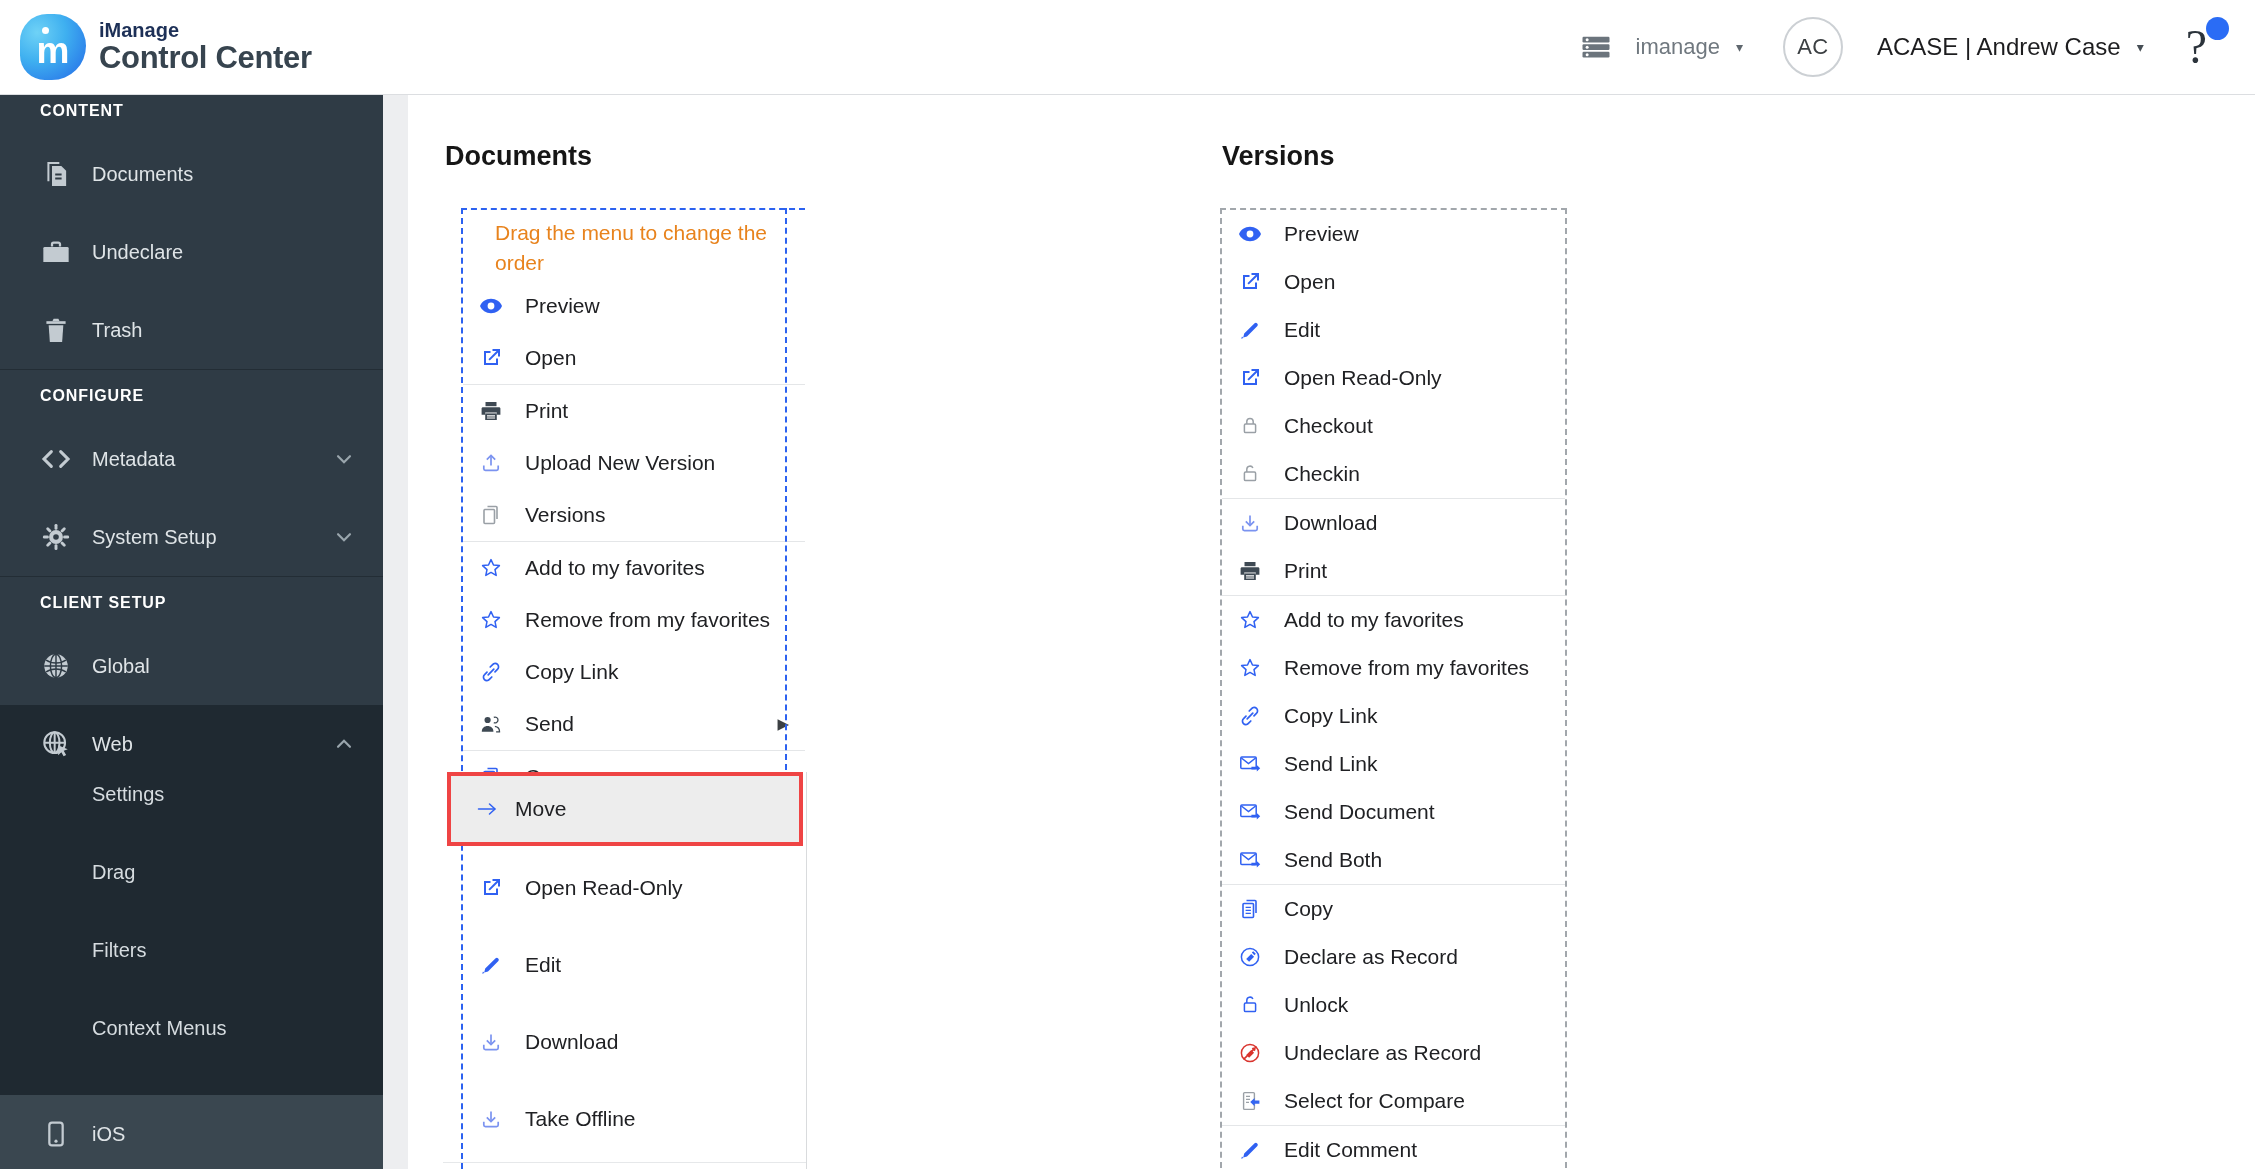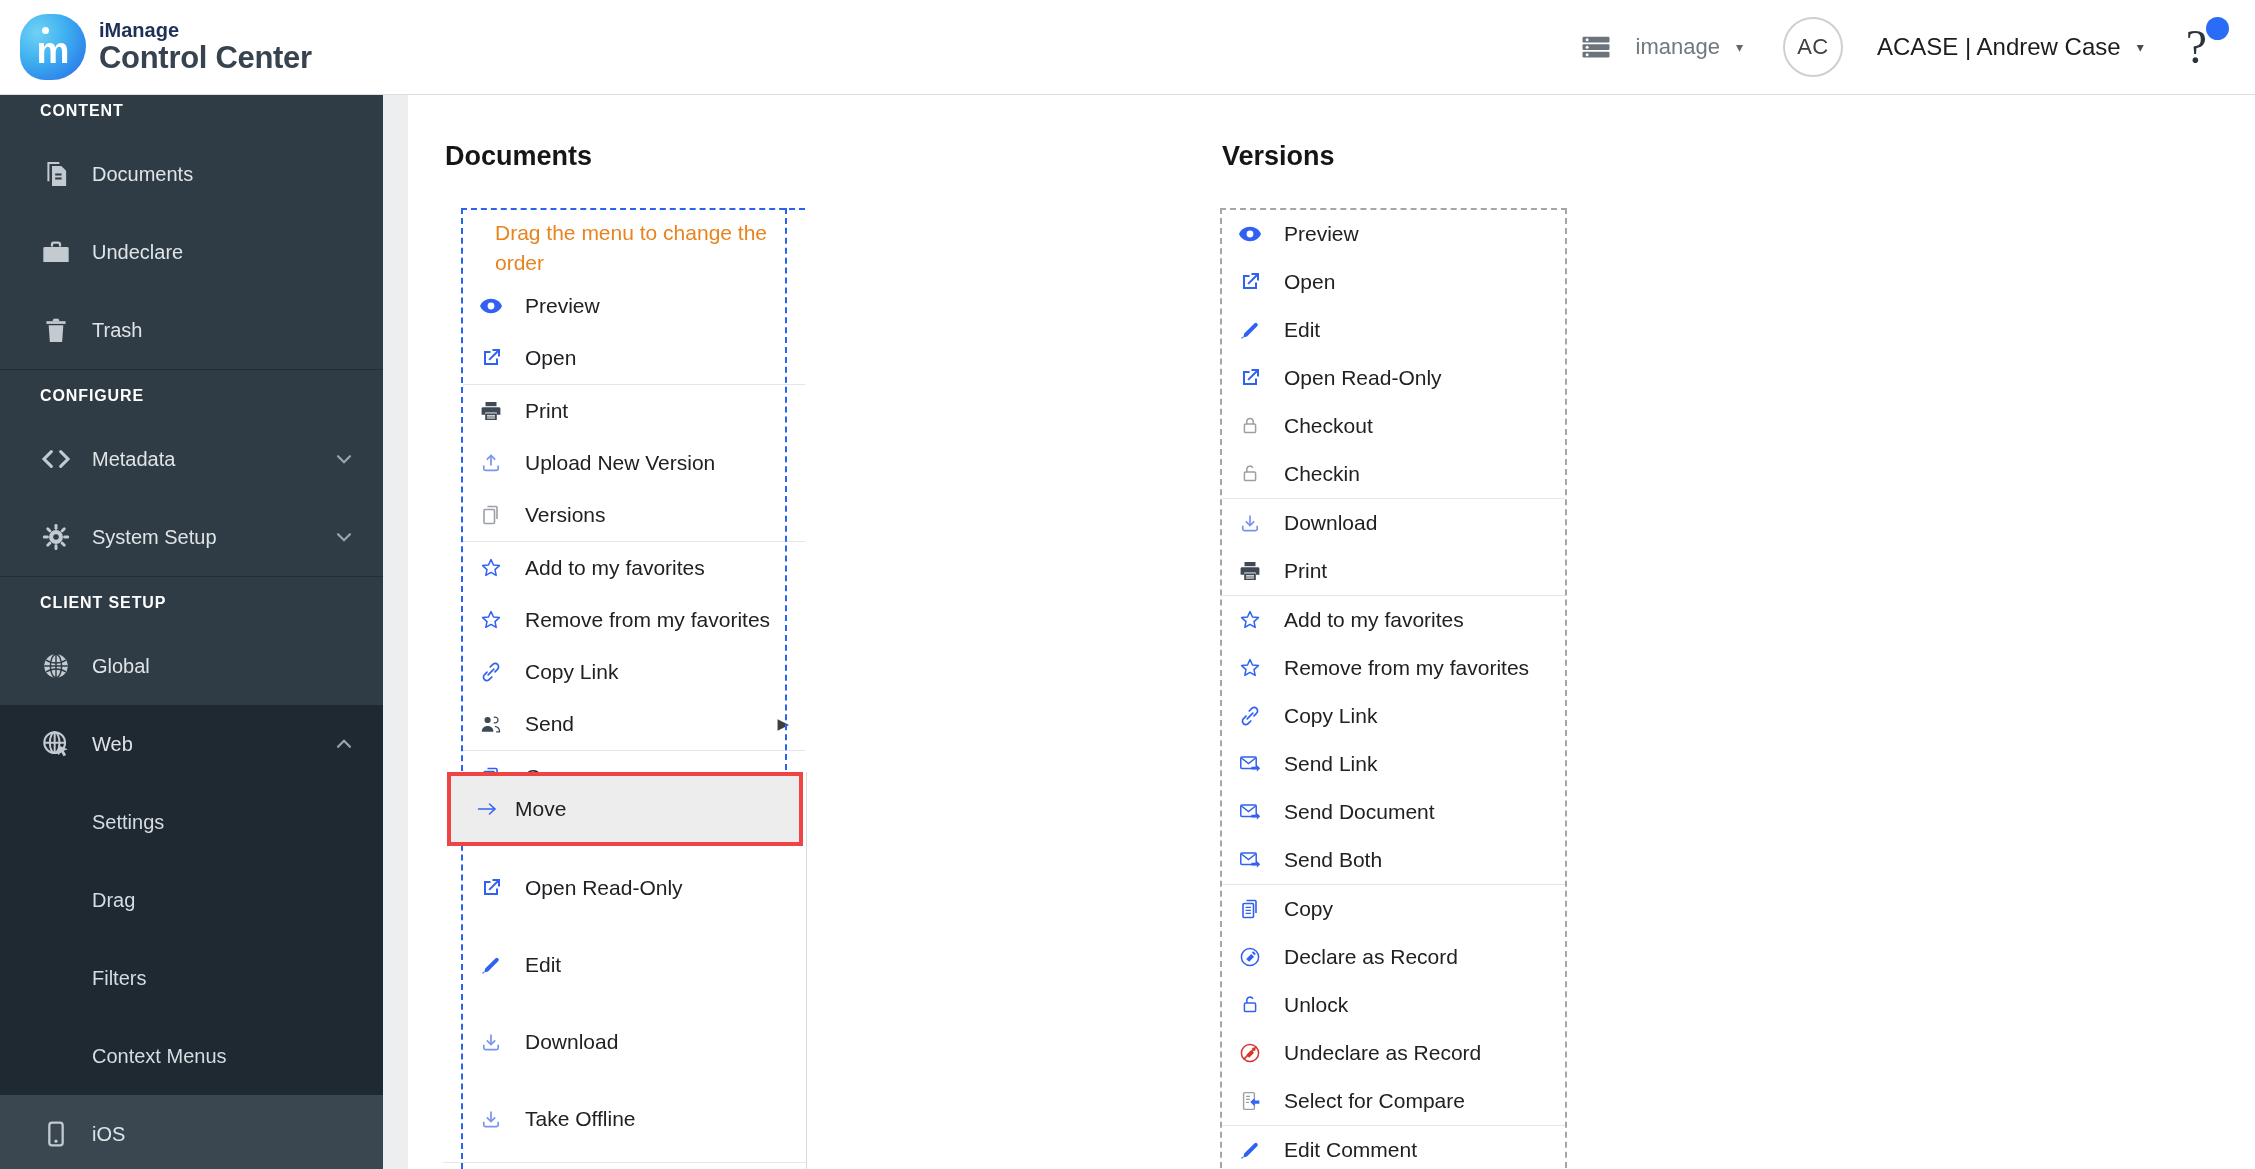--- a/index.html
+++ b/index.html
@@ -44,21 +44,21 @@
   .sb-item{height:78px;display:flex;align-items:center;padding:0 28px 0 40px;color:#dfe4e7;cursor:pointer}
   .sb-item.hl{background:#3a4750}
   .sb-ic{width:32px;height:32px;margin-right:20px;flex:none;color:#c3cbd1}
   .sb-ic svg{width:32px;height:32px;display:block}
   .sb-text{font-size:20px;color:#dfe4e7}
   .sb-chev{margin-left:auto;width:22px;height:22px;color:#9aa6ad}
   .sb-chev svg{width:22px;height:22px;display:block}
   .sb-chev.up svg{transform:rotate(180deg)}
   .sb-div{height:1px;background:#232d35}
   .sb-group{background:#1f2931}
-  .sb-sub{height:78px;display:flex;align-items:center;padding-left:92px;font-size:20px;
+  .sb-sub{height:78px;display:flex;align-items:flex-start;padding-left:92px;font-size:20px;
     color:#d6dce0;cursor:pointer}
 
   
   #gutter{position:absolute;left:383px;top:95px;width:25px;height:1074px;background:#edeef0}
   #content{position:absolute;left:408px;top:95px;width:1847px;height:1074px;background:#fff;overflow:hidden}
   .panel-title{position:absolute;font-size:27px;font-weight:700;color:#161616}
   #docs-title{left:37px;top:46px}
   #vers-title{left:814px;top:46px}
 
   #docs-box{position:absolute;left:53px;top:113px;width:344px;height:961px;

